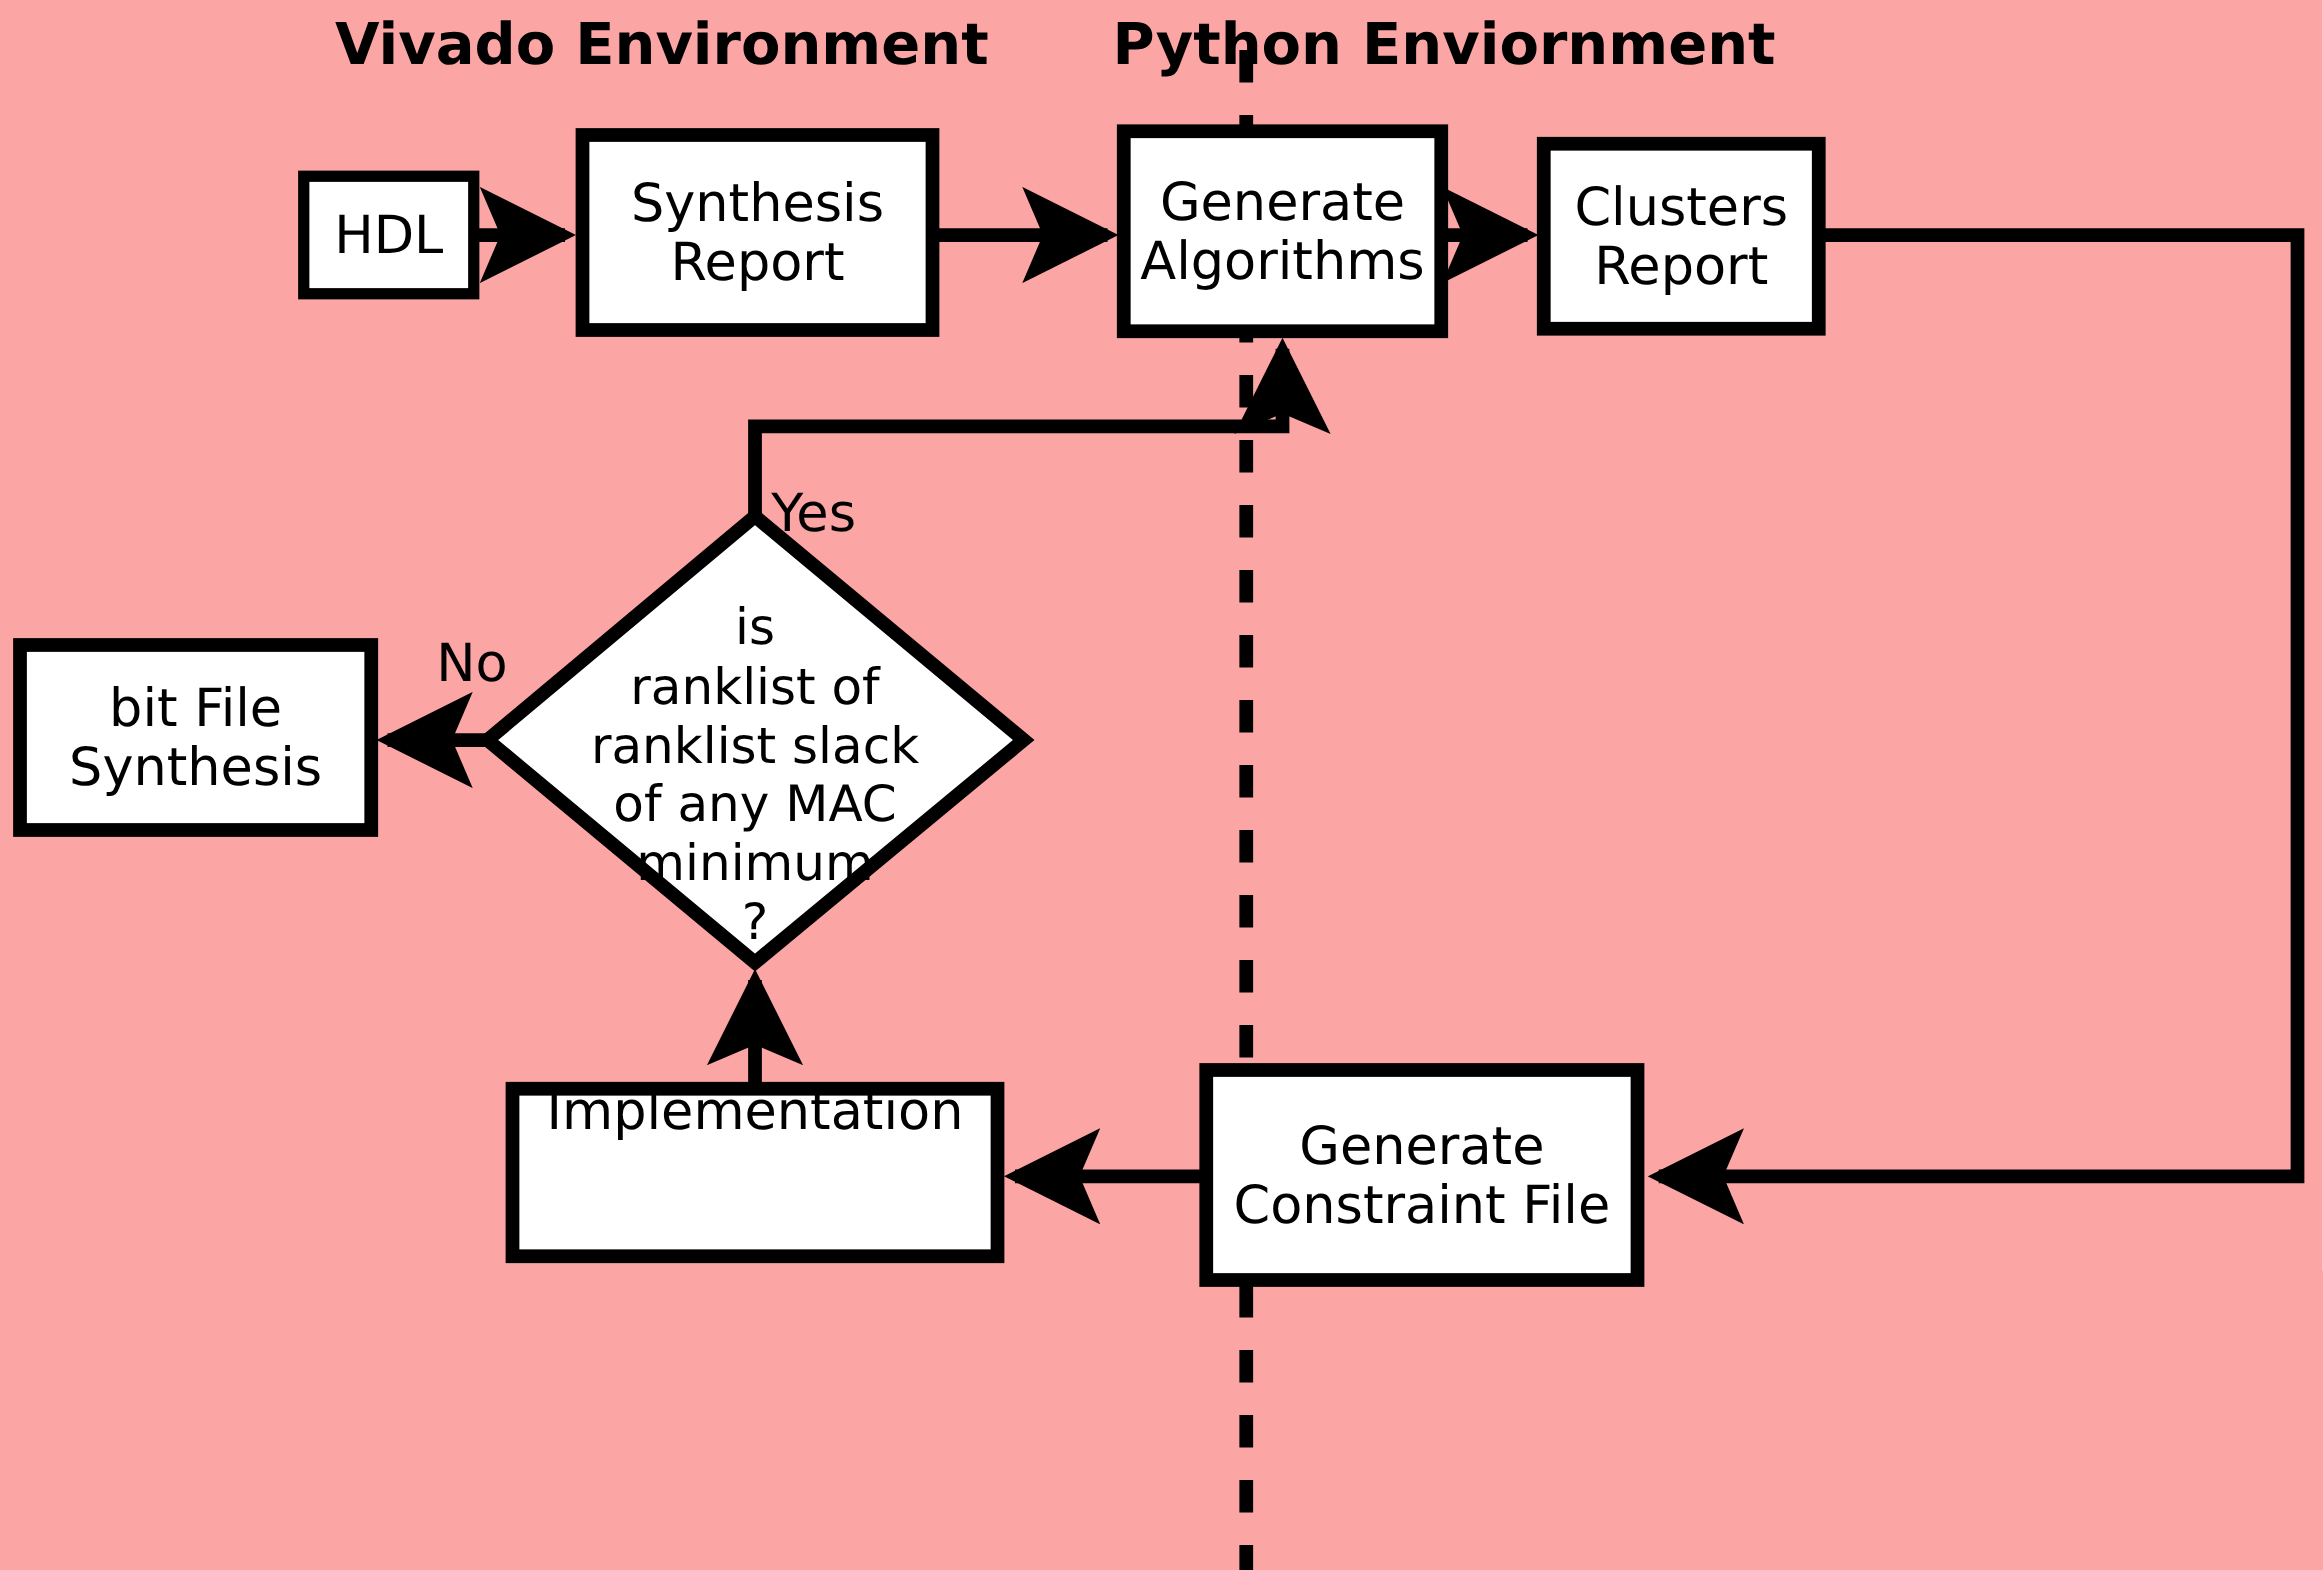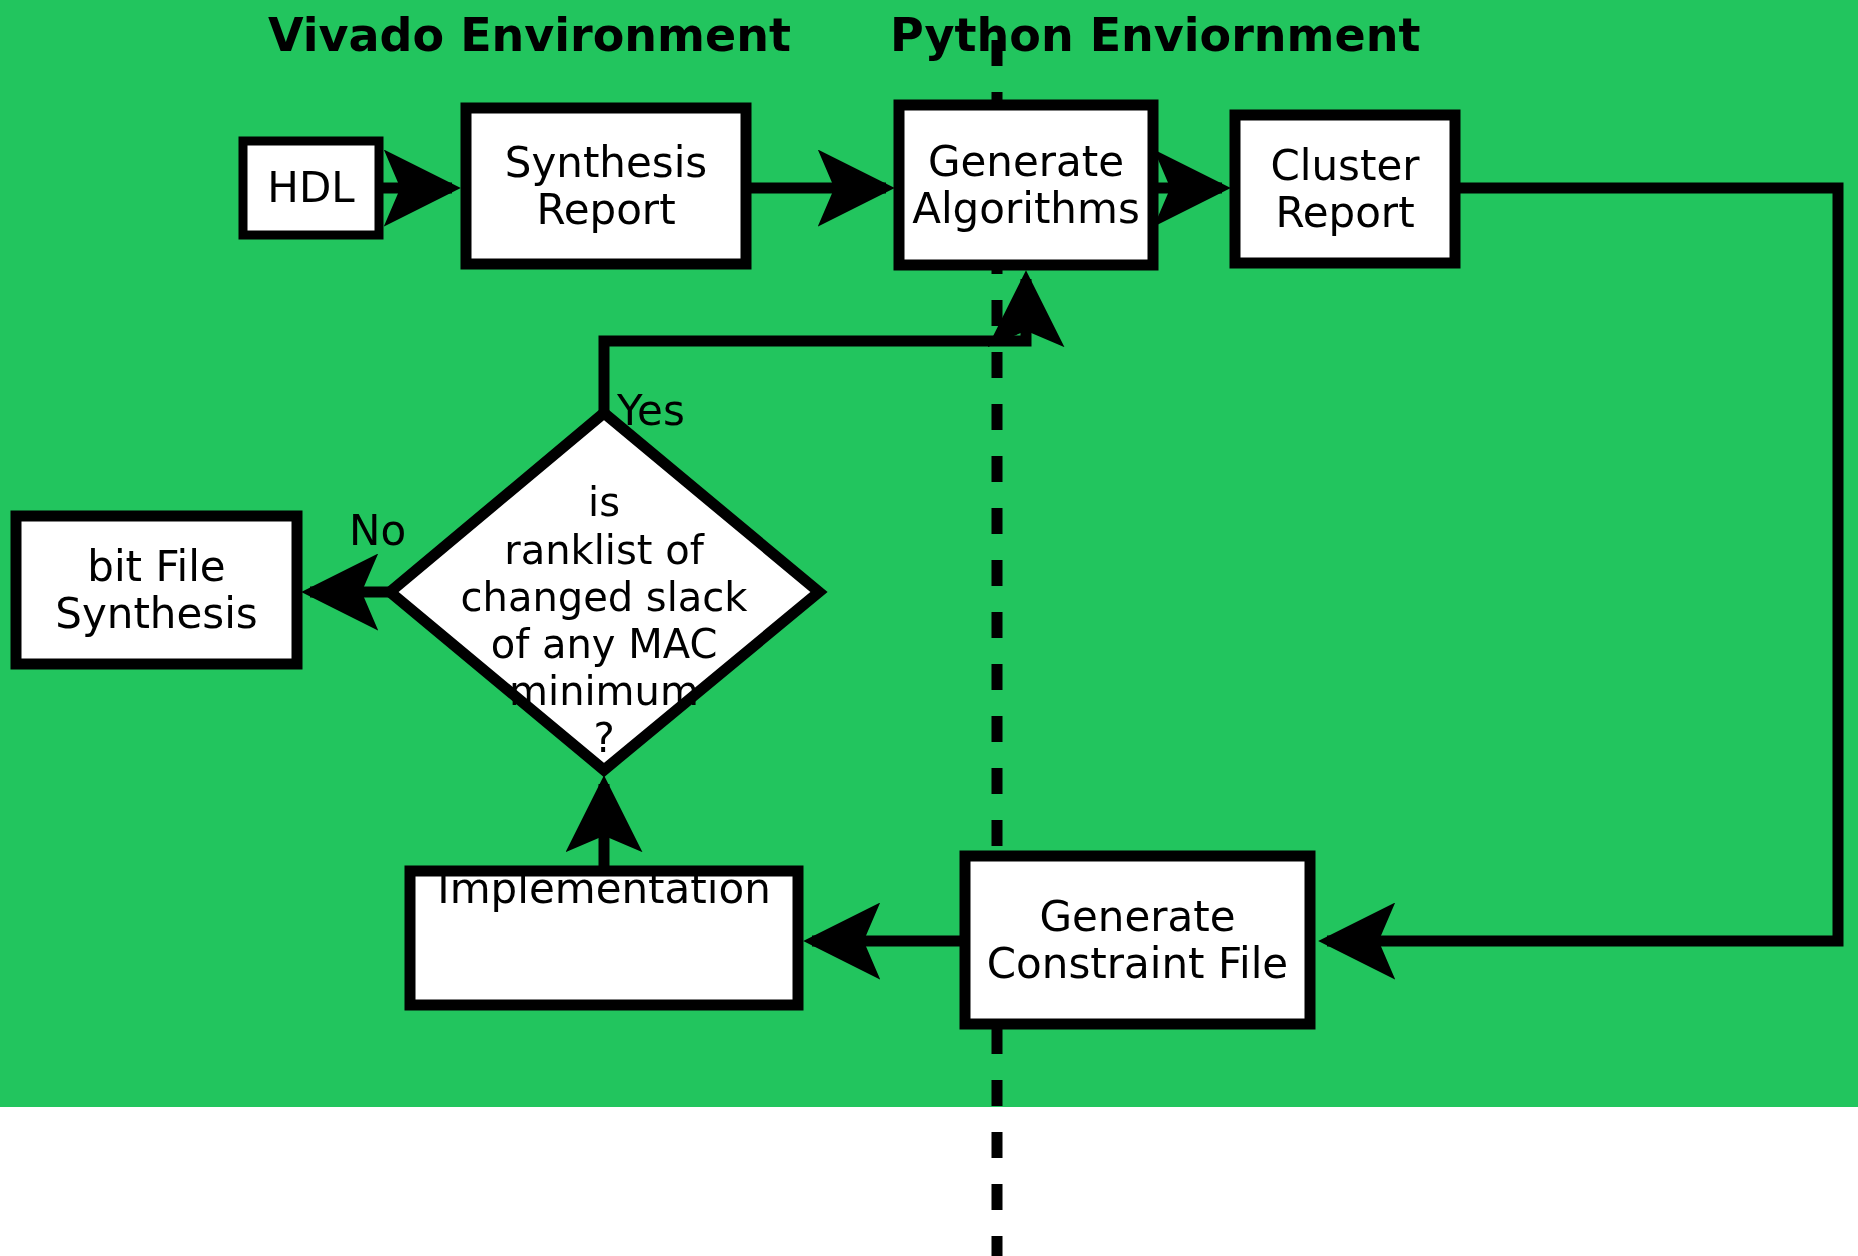--- a/index.html
+++ b/index.html
@@ -9,22 +9,22 @@
   }
   body {
     width: 1858px;
     height: 1256px;
     font-family: "DejaVu Sans", sans-serif;
     overflow: hidden;
   }
   #canvas {
     position: relative;
     width: 1858px;
-    height: 1107px;
-    background: #22c55e;
+    height: 1256px;
+    background: #fca5a5;
   }
   svg.layer {
     position: absolute;
     left: 0;
     top: 0;
     width: 1858px;
     height: 1256px;
   }
   .node-label {
     position: absolute;
@@ -130,28 +130,28 @@
     <span>Synthesis</span>
     <span>Report</span>
   </div>
 
   <div class="node-label" style="left:899px; top:105px; width:254px; height:160px;">
     <span>Generate</span>
     <span>Algorithms</span>
   </div>
 
   <div class="node-label" style="left:1235px; top:115px; width:220px; height:148px;">
-    <span>Cluster</span>
+    <span>Clusters</span>
     <span>Report</span>
   </div>
 
   <div class="diamond-label" style="left:424px; top:480px; width:360px; height:282px;">
     <span>is</span>
     <span>ranklist of</span>
-    <span>changed slack</span>
+    <span>ranklist slack</span>
     <span>of any MAC</span>
     <span>minimum</span>
     <span>?</span>
   </div>
 
   <div class="node-label" style="left:16px; top:516px; width:281px; height:148px;">
     <span>bit File</span>
     <span>Synthesis</span>
   </div>
 

